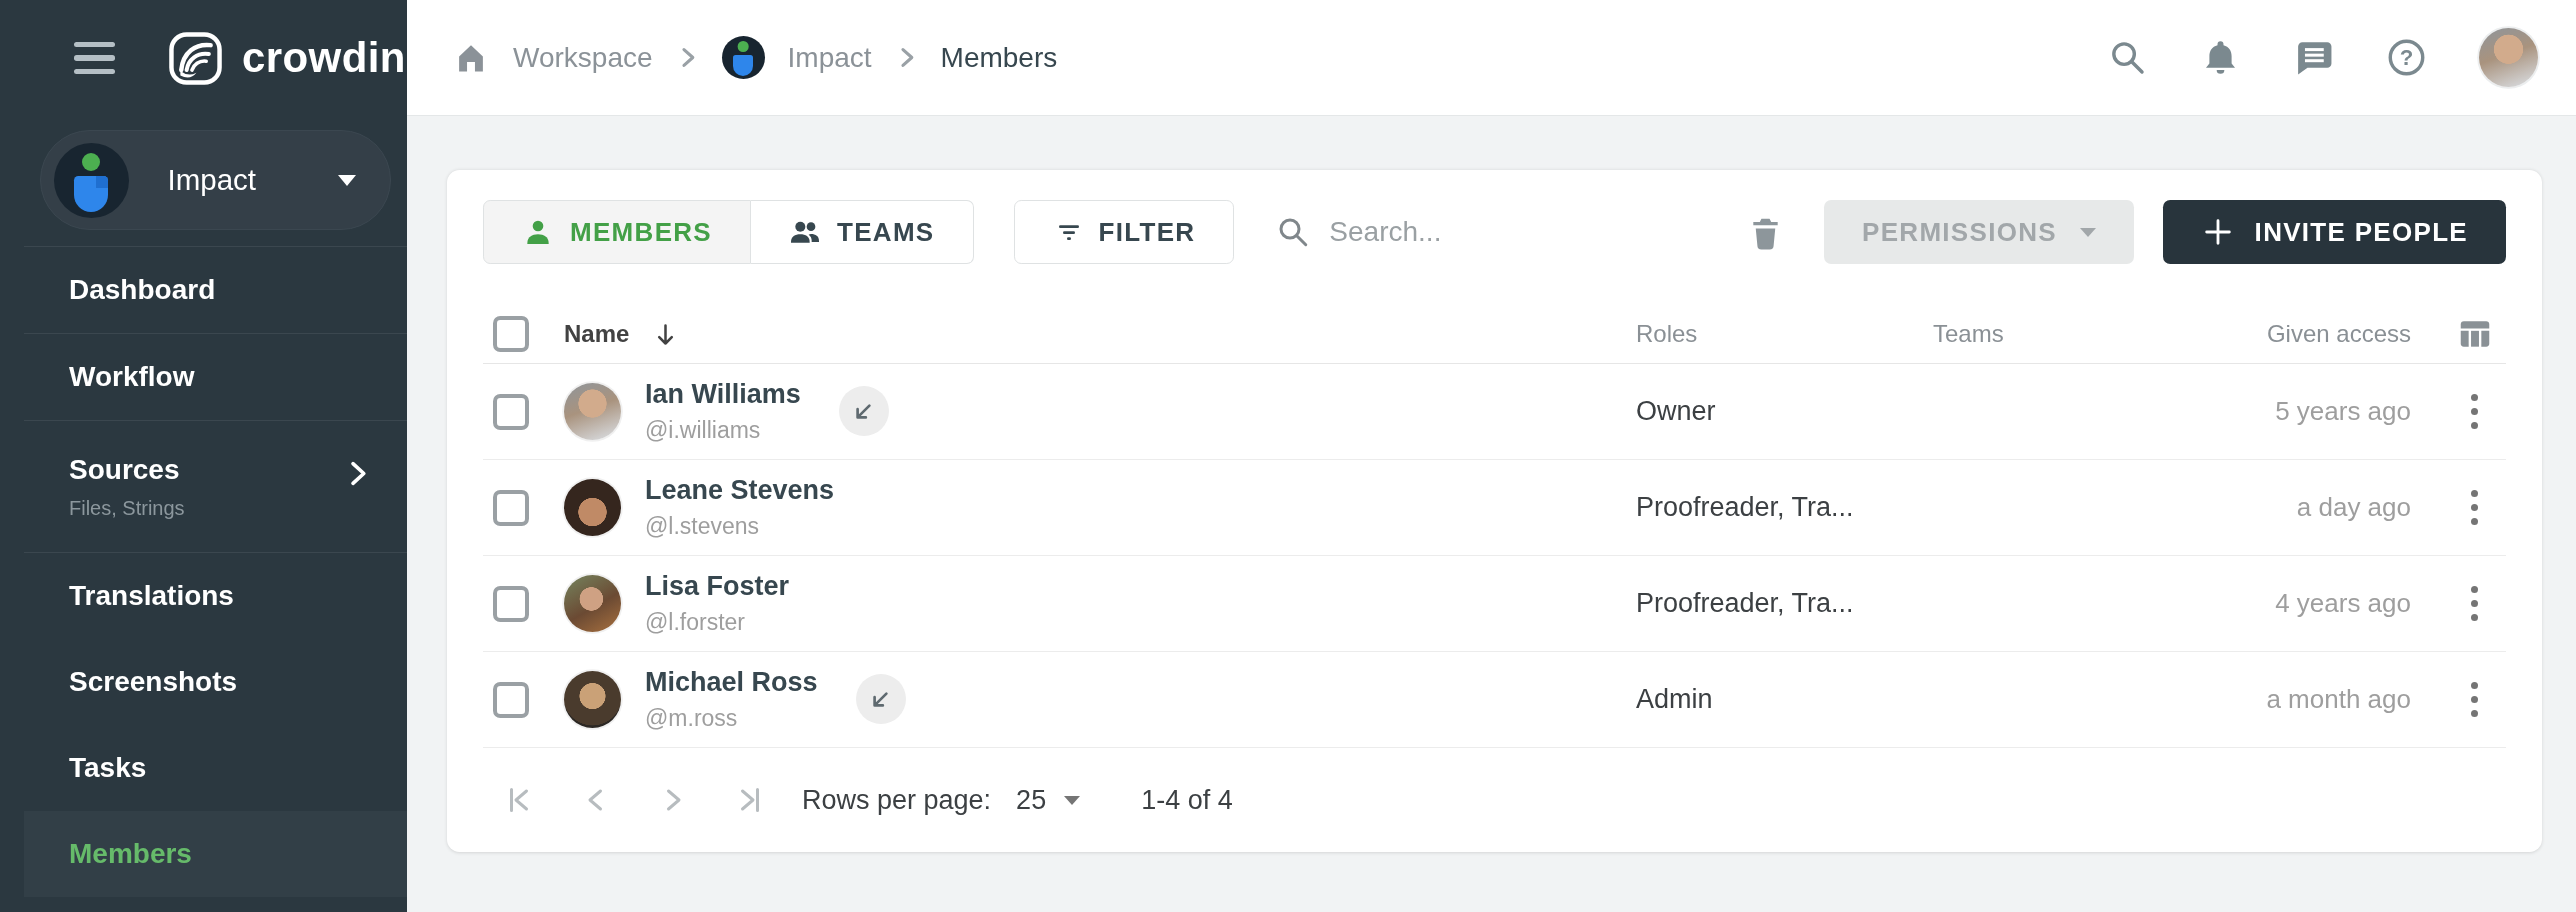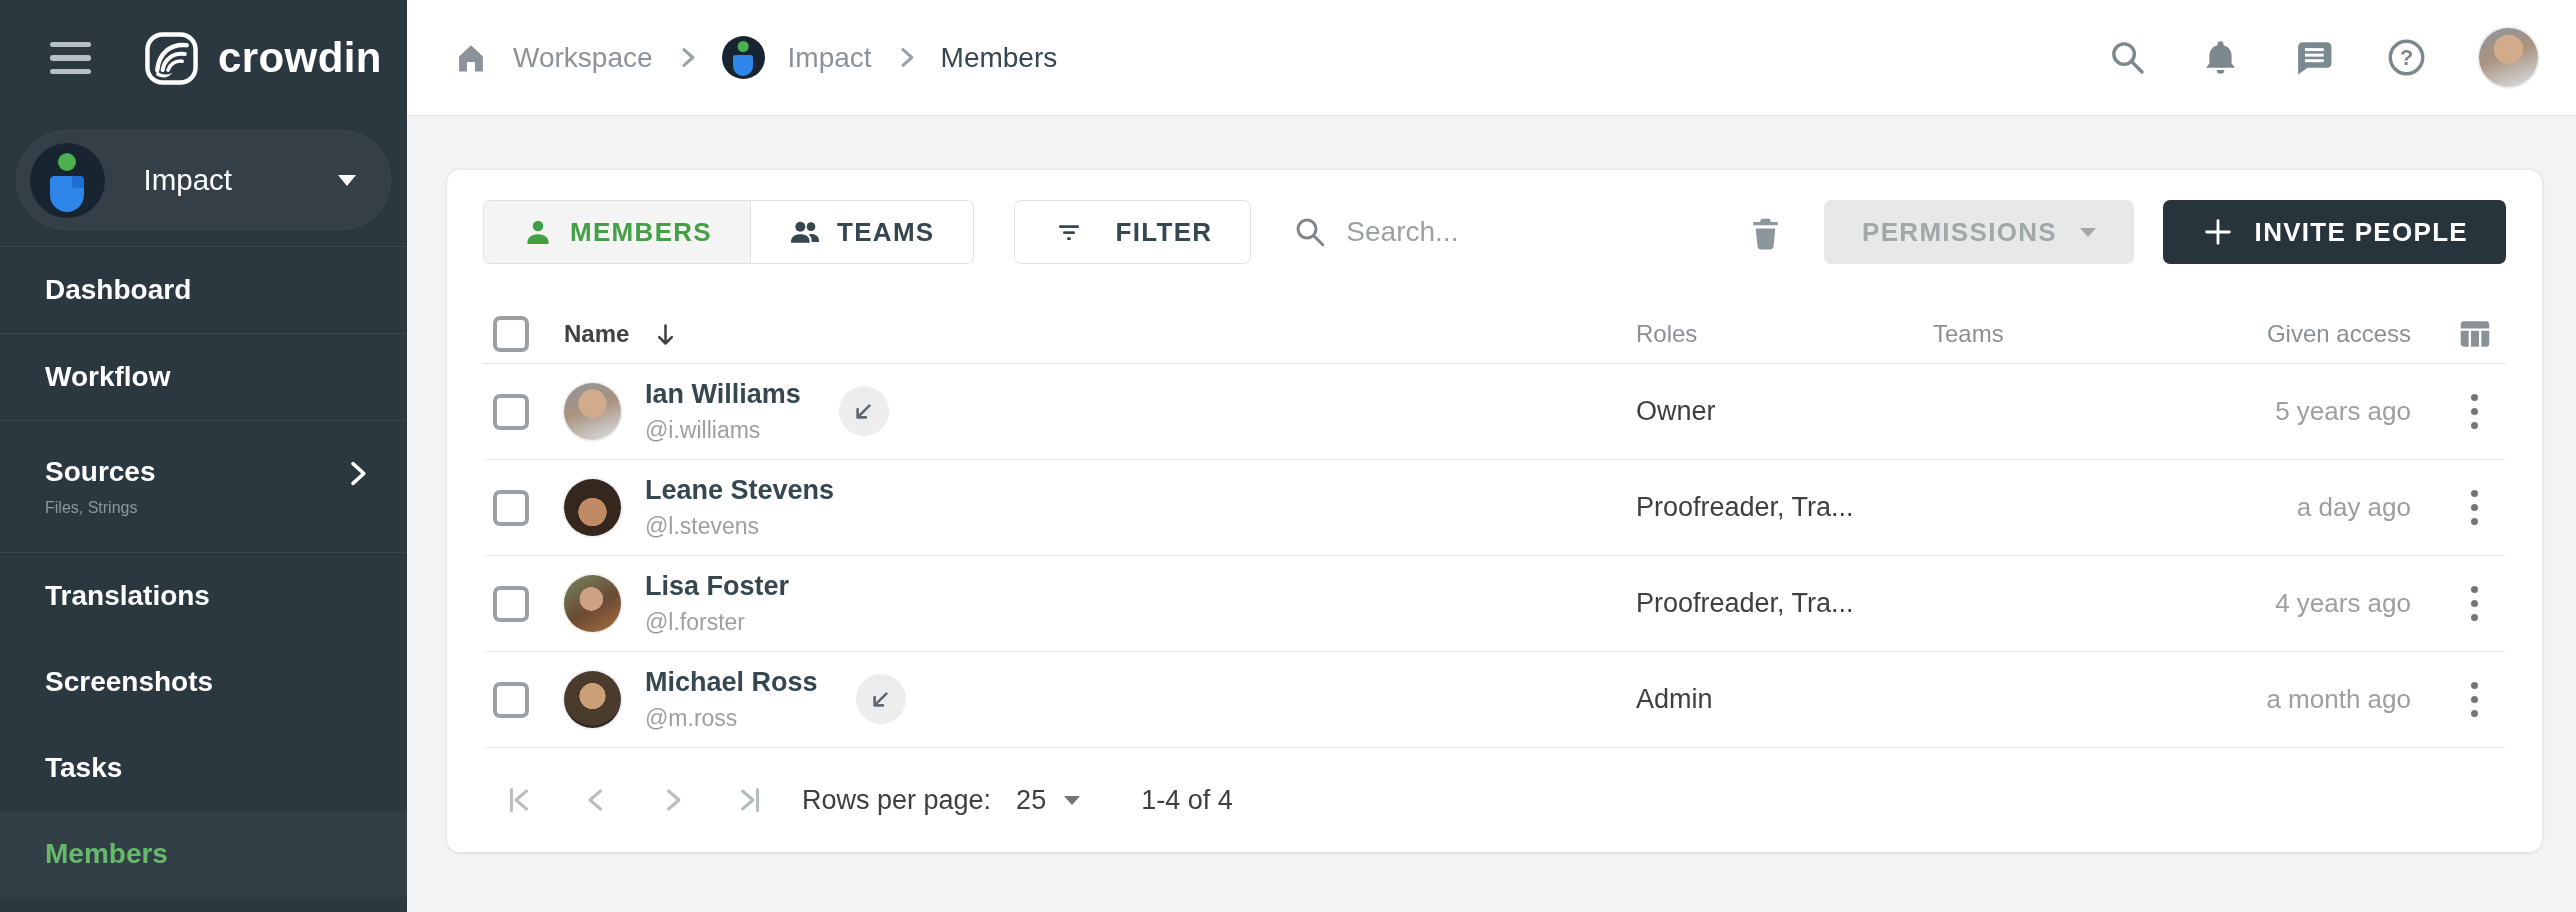--- a/index.html
+++ b/index.html
@@ -9,21 +9,21 @@
     display: flex;
     background: #f1f3f4;
     color: #3c4043;
   }
   svg { display: block; }
 
   
   .sidebar {
     flex: 0 0 407px; height: 912px;
     background: #2b3840; color: #fff;
-    display: flex; flex-direction: column;
+    display: flex; flex-direction: column; padding-left: 24px;
   }
   .brandbar { height: 116px; display: flex; align-items: center; padding-left: 50px; flex: none; }
   .hamburger { width: 43px; cursor: pointer; }
   .hamburger i { display: block; width: 41px; height: 5.4px; border-radius: 2.7px; background: #b5bfc5; margin: 8px 0; }
   .brand { display: flex; align-items: center; gap: 18px; margin-left: 50px; cursor: pointer; }
   .brand-mark { width: 57px; height: 57px; color: #fff; }
   .brand-name { font-size: 42px; font-weight: 700; letter-spacing: 0.4px; color: #fff; }
 
   .project-switcher {
     margin: 14.3px 16px 0; height: 100px; border-radius: 54px;
@@ -38,21 +38,21 @@
   .caret { width: 0; height: 0; border-left: 9.8px solid transparent; border-right: 9.8px solid transparent; border-top: 11.6px solid currentColor; }
   .project-switcher .caret { margin-left: auto; color: #fff; }
 
   .side-divider { border-top: 1.8px solid rgba(255,255,255,0.08); margin-top: 16px; }
   .nav-divider  { border-top: 1.8px solid rgba(255,255,255,0.08); }
 
   .nav { flex: 1; text-align: center; }
   .nav-item { position: relative; height: 86px; padding: 0 45px; display: flex; align-items: center;
               font-size: 28px; font-weight: 700; color: #fff; cursor: pointer; }
   .nav-item.tall { height: 131px; flex-direction: column; align-items: flex-start; justify-content: center; gap: 10.7px; }
-  .nav-sub { font-size: 16px; font-weight: 400; color: #8c979d; }
+  .nav-sub { font-size: 20px; font-weight: 400; color: #8c979d; }
   .nav-chevron { position: absolute; right: 36px; top: 39px; color: #fff; width: 27px; height: 27px; }
   .nav-item.active { background: #323f47; color: #66bb6a; }
 
   
   .right-col { flex: 1; display: flex; flex-direction: column; min-width: 0; }
   .topbar { height: 116px; flex: none; background: #fff; border-bottom: 1.8px solid #e4e7e8;
             display: flex; align-items: center; padding: 0 38px 0 45px; }
   .breadcrumb { display: flex; align-items: center; gap: 23px; font-size: 28px; color: #8b9298; }
   .crumb { cursor: pointer; }
   .crumb.current { color: #37474f; font-weight: 500; cursor: default; }
@@ -77,21 +77,21 @@
   .toolbar { display: flex; align-items: center; height: 64px; margin-bottom: 41px; }
   .btn { height: 64px; display: flex; align-items: center; gap: 16px;
          font-size: 26px; font-weight: 700; letter-spacing: 1.3px;
          border: 1.8px solid #dfe2e3; background: #fff; color: #37474f;
          padding: 0 38px; cursor: pointer; white-space: nowrap; }
   .tab-group { display: flex; }
   .tab-group .btn:first-child { border-radius: 7.2px 0 0 7.2px; }
   .tab-group .btn:last-child  { border-radius: 0 7.2px 7.2px 0; border-left: none; }
   .btn.tab-active { background: #f4f4f4; color: #43a047; }
   .btn-icon { width: 32px; height: 32px; color: currentColor; }
-  .btn.standalone { border-radius: 7.2px; margin-left: 40px; gap: 31px; }
+  .btn.standalone { border-radius: 7.2px; margin-left: 40px; gap: 14px; }
   .searchbox { display: flex; align-items: center; gap: 18px; margin-left: 41px; flex: 1; min-width: 0; }
   .searchbox .s-icon { width: 36px; height: 36px; color: #80878b; }
   .searchbox input { border: none; outline: none; font-size: 28px; color: #3c4043; flex: 1; min-width: 0;
                      font-family: "Liberation Sans", "DejaVu Sans", sans-serif; background: transparent; }
   .searchbox input::placeholder { color: #9aa0a3; }
   .icon-btn { width: 39px; height: 39px; color: #8d969b; cursor: pointer; margin-right: 39px; flex: none; }
   .btn.disabled { background: #e7e9e9; color: #a2a7aa; border: none; border-radius: 7.2px; gap: 23px; cursor: default; }
   .btn.primary { background: #28343c; color: #fff; border: none; border-radius: 7.2px; margin-left: 29px; gap: 19.7px; }
   .plus-icon { width: 34px; height: 34px; }
 

